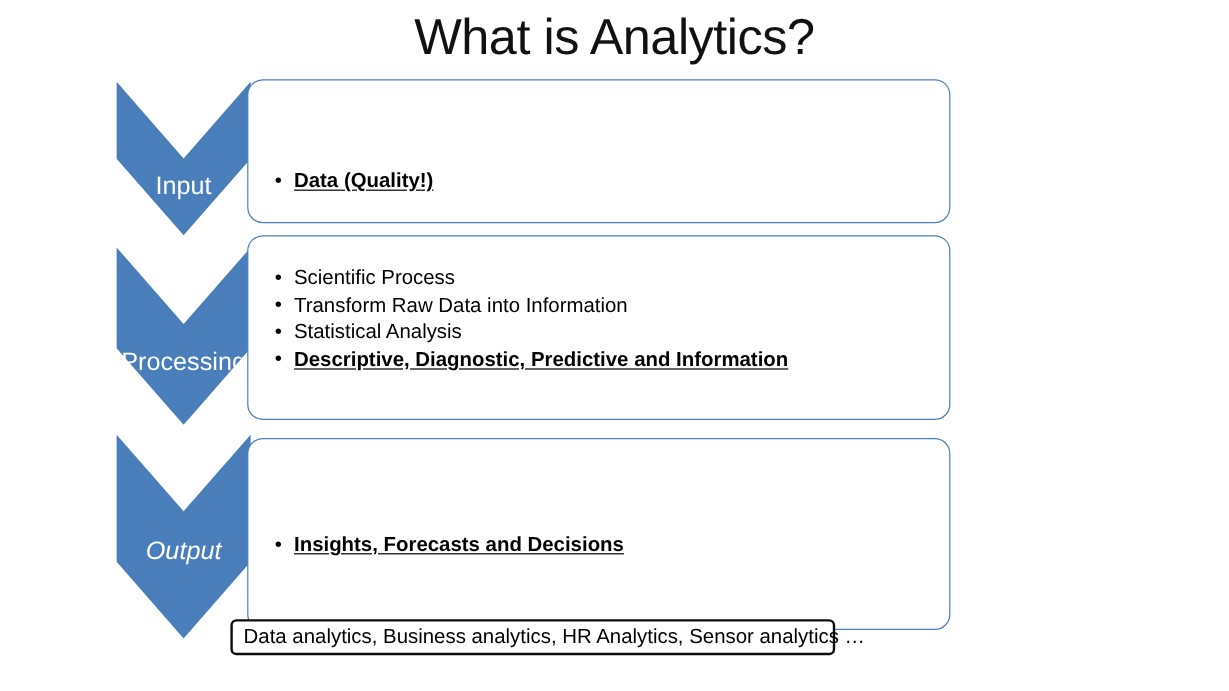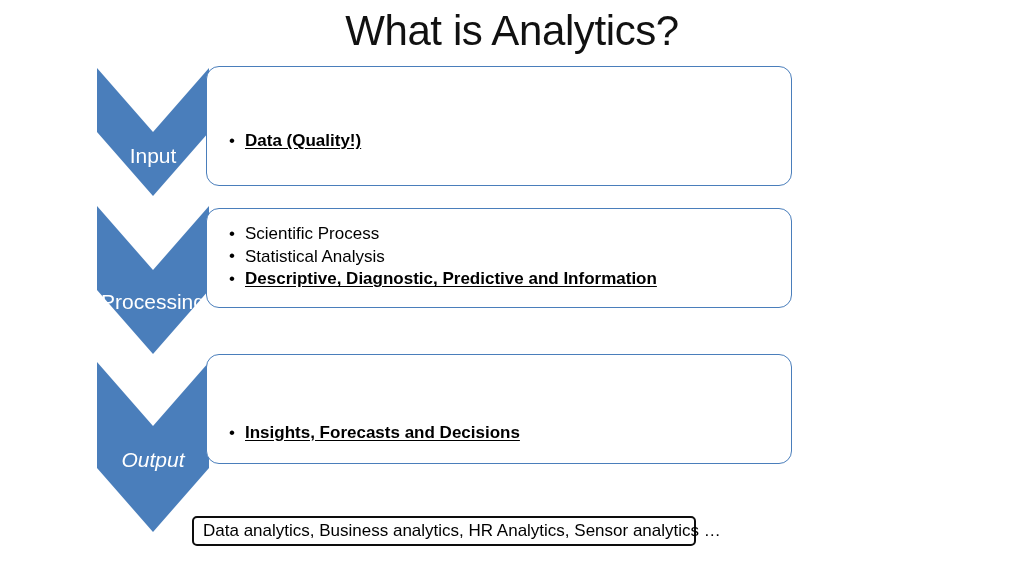--- a/index.html
+++ b/index.html
@@ -60,25 +60,25 @@
 
   
   .content-box {
     position: absolute;
     left: 206px;
     width: 586px;
     box-sizing: border-box;
     background: #ffffff;
     border: 1.6px solid #4a7ebb;
     border-radius: 13px;
-    padding: 12px 14px;
+    padding: 22px 14px;
   }
   #box-input      { top: 66px;  height: 120px; }
-  #box-processing { top: 208px; height: 100px; }
-  #box-output     { top: 354px; height: 110px; }
+  #box-processing { top: 196px; height: 154px; }
+  #box-output     { top: 365px; height: 160px; }
 
   .bullet-list {
     list-style: none;
     margin: 0;
     padding: 0;
   }
   .bullet-list li {
     position: relative;
     padding-left: 24px;
     font-size: 17px;
@@ -150,20 +150,21 @@
 <div class="chevron" id="chevron-processing">
   <svg viewBox="0 0 112 148" preserveAspectRatio="none">
     <path d="M0,0 L56,64 L112,0 L112,84 L56,148 L0,84 Z" fill="#4a7ebb"></path>
   </svg>
   <span class="chevron-label">Processing</span>
 </div>
 
 <div class="content-box" id="box-processing">
   <ul class="bullet-list">
     <li>Scientific Process</li>
+    <li>Transform Raw Data into Information</li>
     <li>Statistical Analysis</li>
     <li class="emph">Descriptive, Diagnostic, Predictive and Information</li>
   </ul>
 </div>
 
 <div class="chevron" id="chevron-output">
   <svg viewBox="0 0 112 170" preserveAspectRatio="none">
     <path d="M0,0 L56,64 L112,0 L112,106 L56,170 L0,106 Z" fill="#4a7ebb"></path>
   </svg>
   <span class="chevron-label">Output</span>

